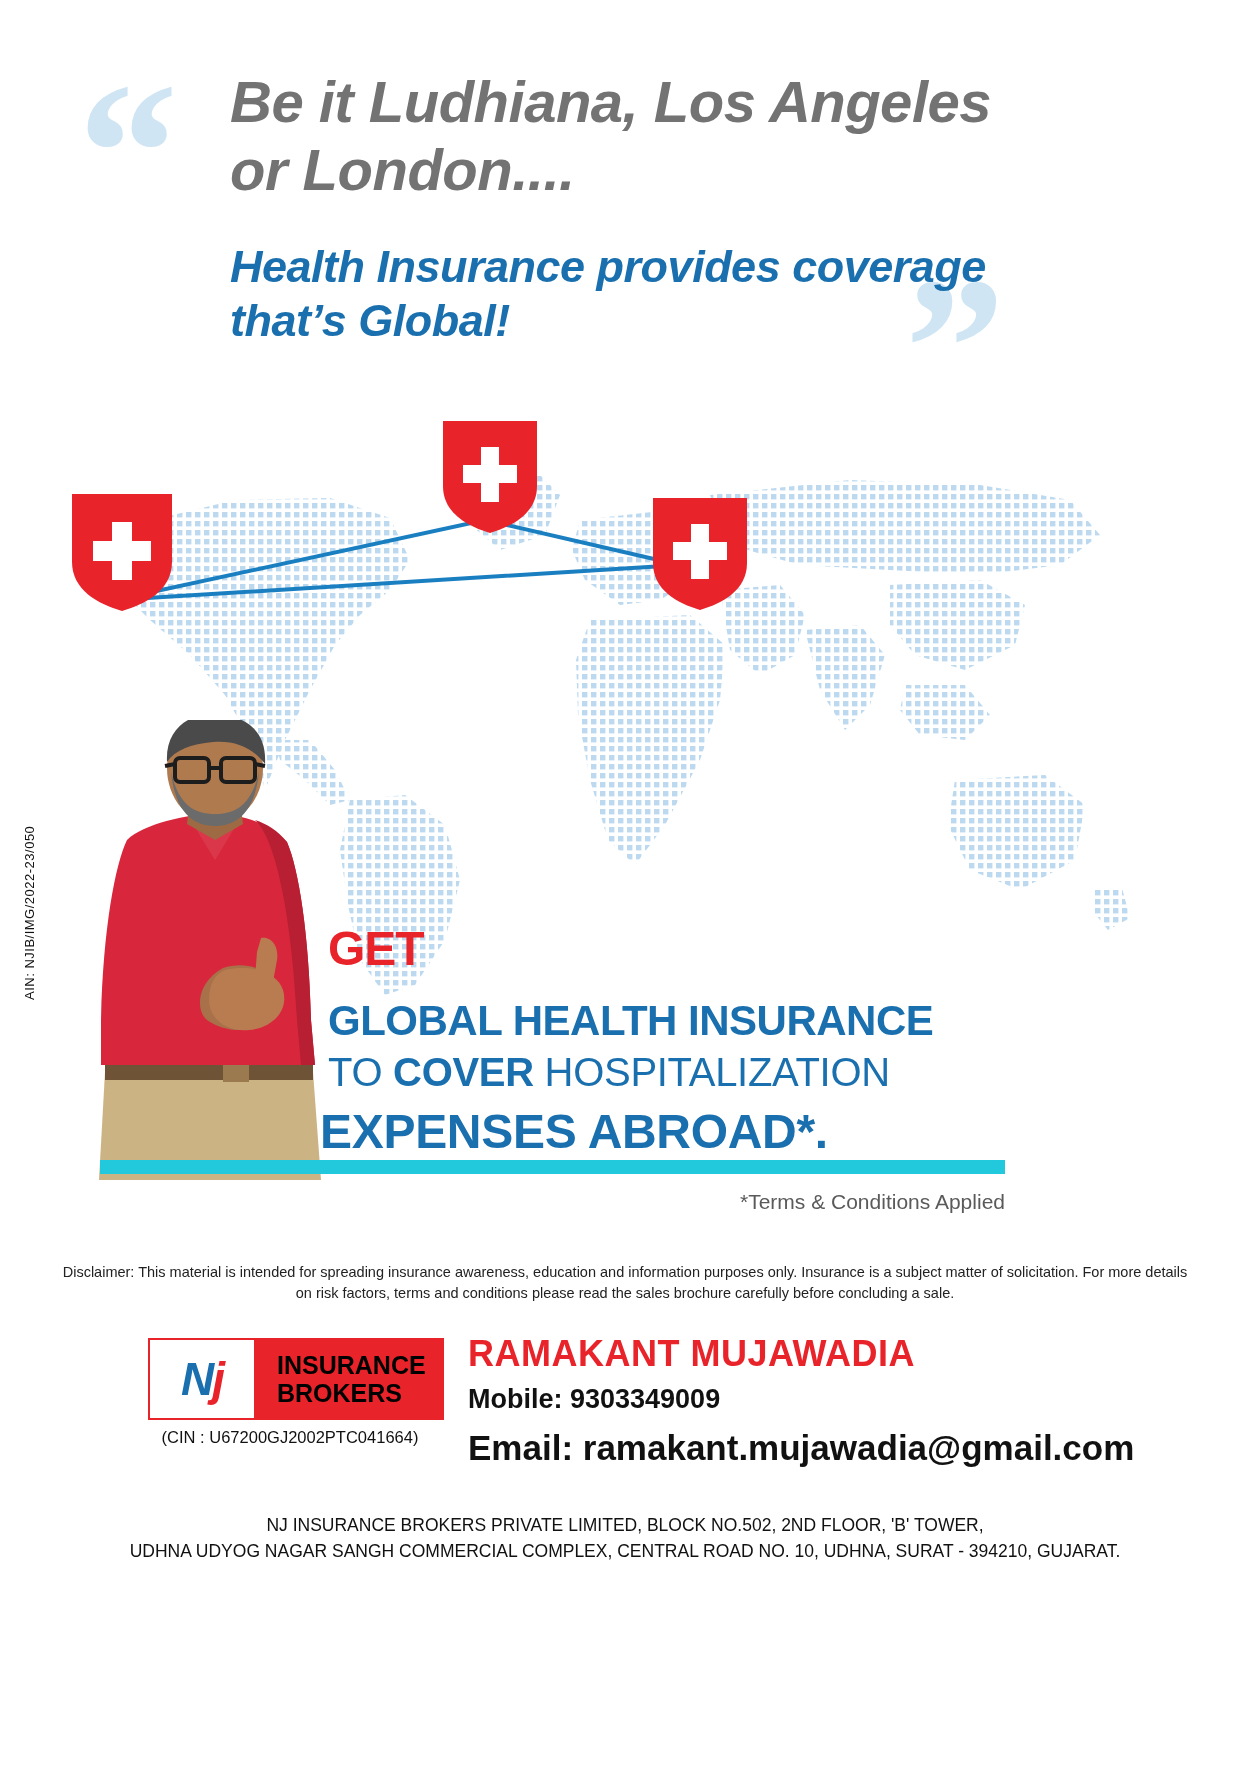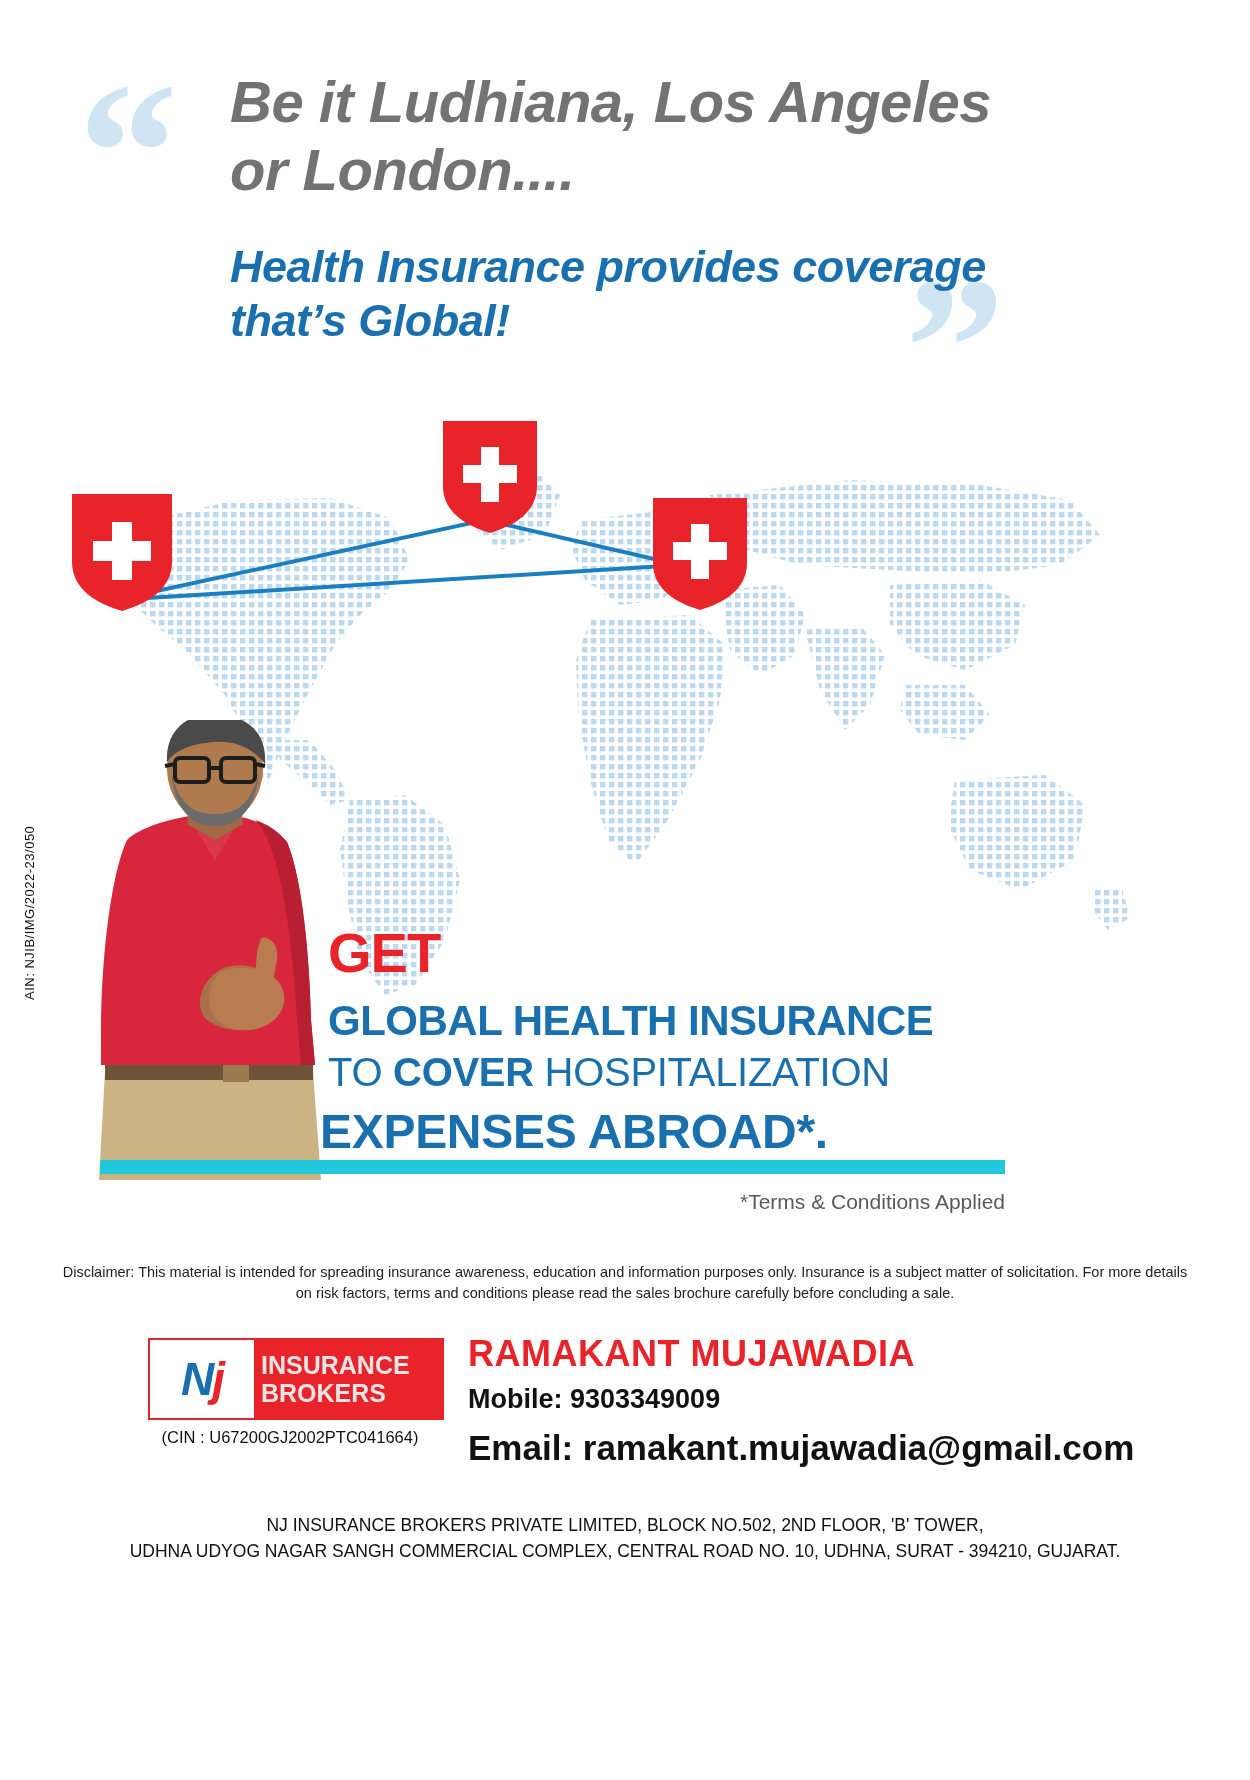--- a/index.html
+++ b/index.html
@@ -103,21 +103,21 @@
     left: 75px;
     top: 720px;
     width: 320px;
     height: 460px;
   }
 
   
   .get-word {
     position: absolute;
     left: 328px; top: 925px;
-    font-size: 56px;
+    font-size: 48px;
     font-weight: 700;
     color: #e8232a;
     letter-spacing: -1px;
     line-height: 1;
   }
   .line-1 {
     position: absolute;
     left: 328px; top: 1000px;
     font-size: 42px;
     font-weight: 700;
@@ -195,22 +195,22 @@
     font-size: 46px;
     font-weight: 700;
     font-style: italic;
     color: #1a6fae;
     letter-spacing: -2px;
     line-height: 1;
   }
   .logo-nj-text .j { color: #e8232a; }
   .logo-words {
     flex: 1;
-    padding-left: 7px;
-    color: #e5e5e5;
+    padding-left: 23px;
+    color: #000000;
     font-size: 25px;
     font-weight: 700;
     line-height: 1.12;
     letter-spacing: 0px;
   }
   .cin {
     position: absolute;
     left: 140px; top: 1428px;
     width: 300px;
     text-align: center;

